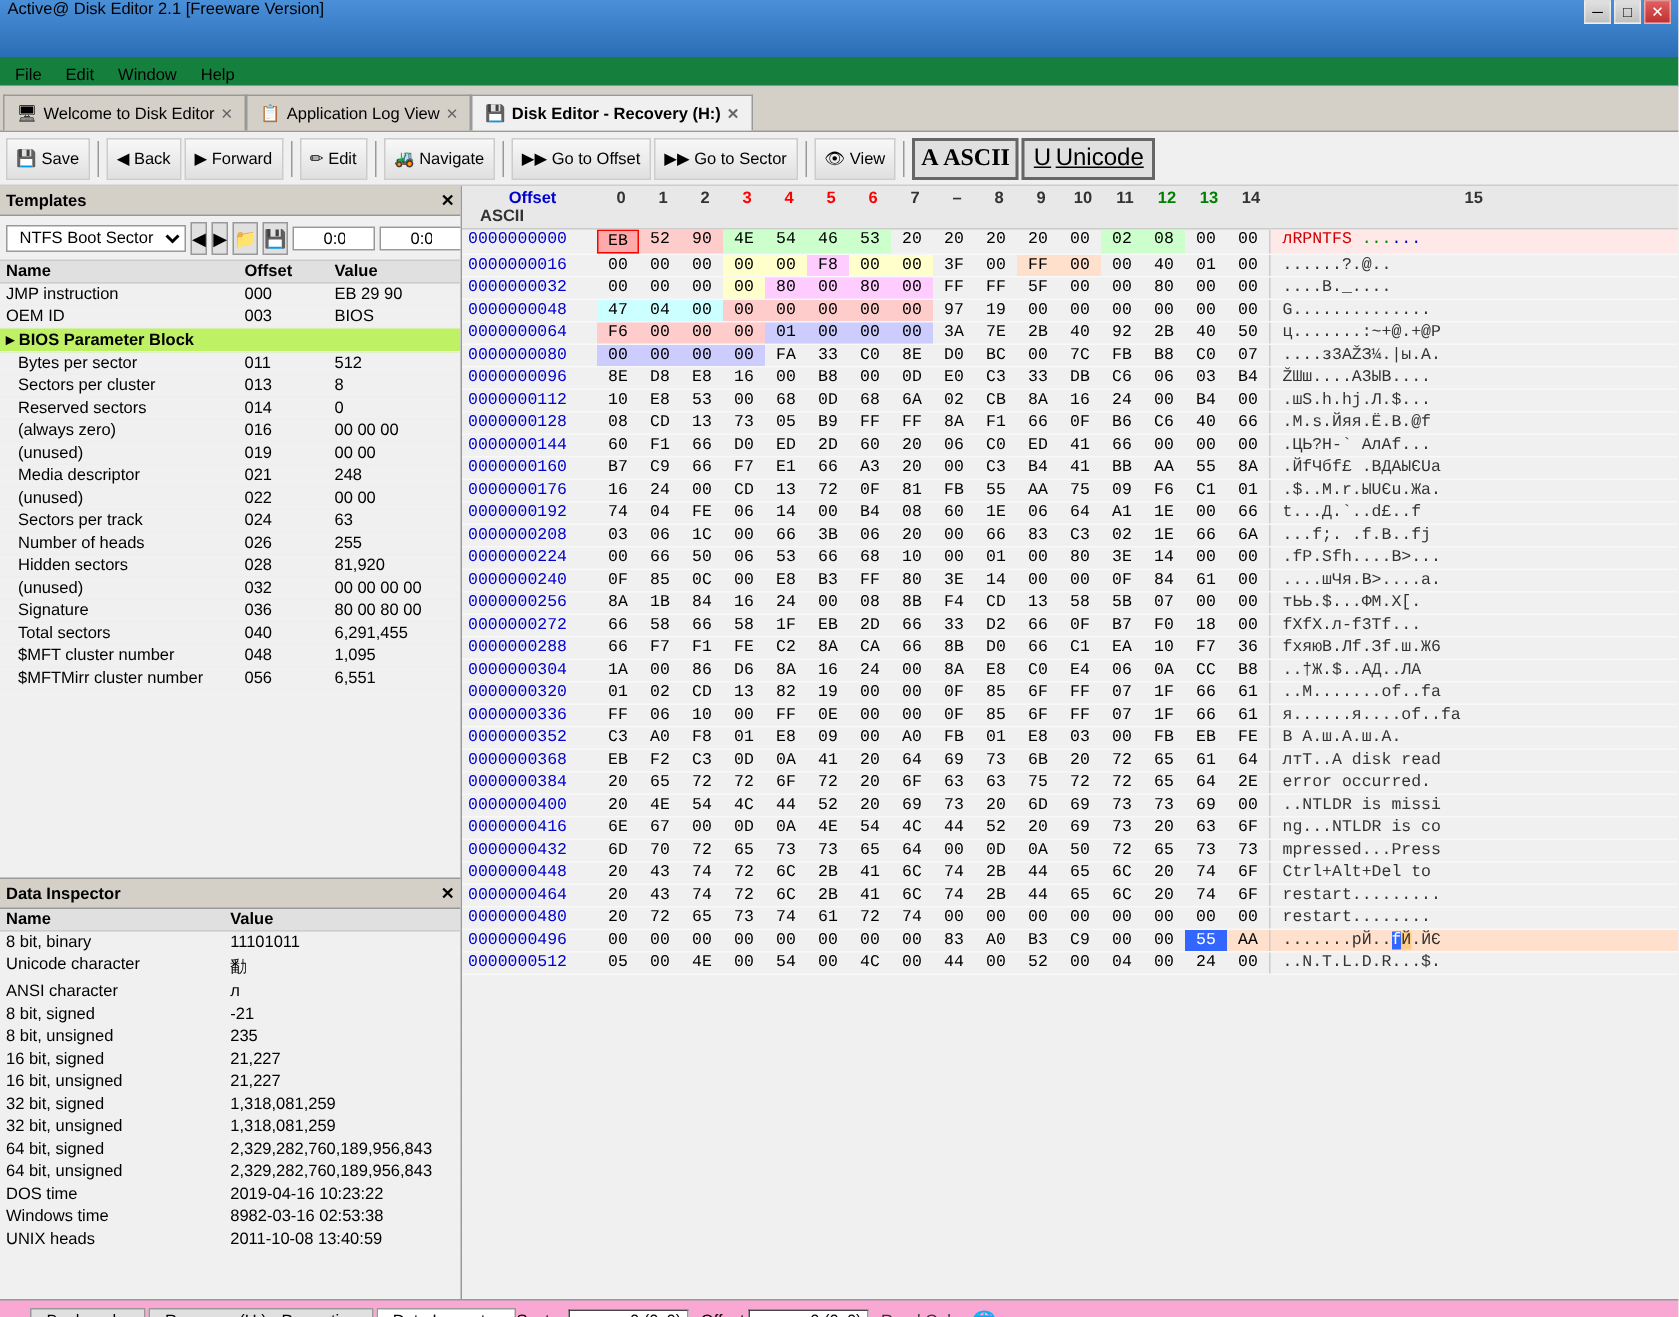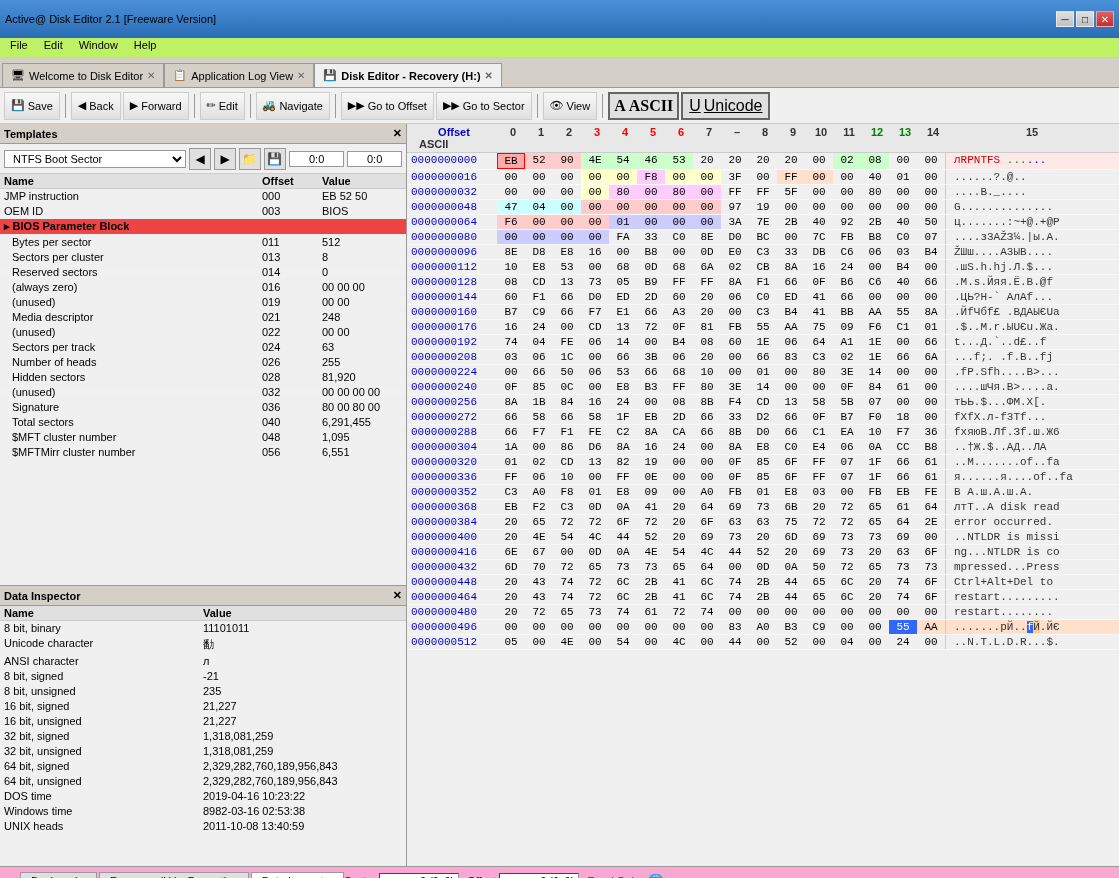--- a/index.html
+++ b/index.html
@@ -1,59 +1,59 @@
 <!DOCTYPE html>
 <html><head>
   <meta charset="utf-8">
   <style>
     * { box-sizing: border-box; margin: 0; padding: 0; }
     body { font-family: 'Segoe UI', Tahoma, sans-serif; font-size: 11px; background: #f0f0f0; overflow: hidden; width: 1119px; height: 878px; }
     
     
-    #title-bar { background: linear-gradient(to bottom, #4a90d9, #2a6db5); height: 38px; display: flex; align-items: center; justify-content: space-between; padding: 16px 5px; }
+    #title-bar { background: linear-gradient(to bottom, #4a90d9, #2a6db5); height: 38px; display: flex; justify-content: space-between; padding: 0 5px; }
     #title-bar-controls { display: flex; gap: 2px; }
     .title-btn { width: 18px; height: 16px; border: 1px solid rgba(255,255,255,0.5); background: linear-gradient(to bottom, #e0e0e0, #c0c0c0); font-size: 10px; display: flex; align-items: center; justify-content: center; cursor: pointer; }
     .title-btn.close { background: linear-gradient(to bottom, #e06060, #c03030); color: white; }
 
     
-    #menu-bar { background: #bef264; height: 20px; display: flex; align-items: flex-start; padding: 0 2px; border-bottom: 1px solid #ccc; }
+    #menu-bar { background: #15803d; height: 20px; display: flex; align-items: flex-end; padding: 0 2px; border-bottom: 1px solid #ccc; }
     .menu-item { padding: 1px 8px; font-size: 11px; cursor: pointer; }
 
     
     #tab-bar { background: #d4d0c8; display: flex; align-items: flex-end; padding: 2px 2px 0; border-bottom: 1px solid #999; height: 30px; }
     .tab { display: flex; align-items: center; padding: 2px 8px; background: #d4d0c8; border: 1px solid #999; border-bottom: none; font-size: 11px; cursor: pointer; height: 24px; gap: 4px; }
     .tab.active { background: #f0f0f0; font-weight: bold; }
     .tab-close { font-size: 10px; color: #666; }
 
     
     #toolbar { background: #f0f0f0; border-bottom: 1px solid #ccc; display: flex; align-items: center; padding: 2px 4px; gap: 2px; height: 36px; }
     .toolbar-btn { display: flex; align-items: center; gap: 3px; padding: 2px 6px; border: 1px solid #ccc; background: linear-gradient(to bottom, #f8f8f8, #e0e0e0); cursor: pointer; font-size: 11px; height: 28px; }
     .toolbar-sep { width: 1px; height: 24px; background: #999; margin: 0 3px; }
     .ascii-btn { font-family: serif; font-size: 16px; font-weight: bold; padding: 1px 4px; border: 2px solid #666; background: #e0e0e0; }
     .unicode-btn { font-size: 16px; padding: 1px 6px; border: 2px solid #666; background: #e0e0e0; text-decoration: underline; }
 
     
     #main { display: flex; height: calc(878px - 22px - 20px - 30px - 36px - 28px); }
 
     
-    #left-panel { width: 407px; display: flex; flex-direction: column; border-right: 1px solid #999; }
+    #left-panel { width: 308px; display: flex; flex-direction: column; border-right: 1px solid #999; }
     
     
     #templates-section { flex: 1; border-bottom: 1px solid #999; overflow: hidden; }
     #templates-header { background: #d4d0c8; border-bottom: 1px solid #999; display: flex; align-items: center; justify-content: space-between; padding: 2px 4px; height: 20px; }
     #templates-header span { font-size: 11px; font-weight: bold; }
     #templates-toolbar { background: #f0f0f0; border-bottom: 1px solid #ccc; display: flex; align-items: center; gap: 3px; padding: 2px 4px; height: 30px; }
     .tmpl-select { font-size: 11px; border: 1px solid #999; background: white; padding: 1px 4px; flex: 1; }
     .tmpl-btn { width: 22px; height: 22px; border: 1px solid #999; background: #e0e0e0; display: flex; align-items: center; justify-content: center; cursor: pointer; font-size: 12px; }
     .tmpl-offset { border: 1px solid #999; background: white; font-size: 11px; padding: 1px 19px; width: 55px; text-align: center; }
     
     #templates-table-header { display: grid; grid-template-columns: 1fr 60px 80px; background: #e0e0e0; border-bottom: 1px solid #ccc; padding: 1px 4px; font-weight: bold; font-size: 11px; }
     #templates-table { overflow-y: auto; font-size: 11px; }
     .tmpl-row { display: grid; grid-template-columns: 1fr 60px 80px; padding: 1px 4px; border-bottom: 1px solid #eee; }
-    .tmpl-section { font-weight: bold; background: #ef4444; padding: 1px 4px; border-bottom: 1px solid #eee; }
+    .tmpl-section { font-weight: bold; background: #bef264; padding: 1px 4px; border-bottom: 1px solid #eee; }
     .tmpl-indent { padding-left: 12px; }
 
     
     #inspector-section { height: 280px; overflow: hidden; }
     #inspector-header { background: #d4d0c8; border-bottom: 1px solid #999; display: flex; align-items: center; justify-content: space-between; padding: 2px 4px; height: 20px; }
     #inspector-header span { font-size: 11px; font-weight: bold; }
     #inspector-col-header { display: grid; grid-template-columns: 1fr 1fr; background: #e0e0e0; border-bottom: 1px solid #ccc; padding: 1px 4px; font-weight: bold; font-size: 11px; }
     #inspector-table { overflow-y: auto; font-size: 11px; height: calc(280px - 20px - 18px); }
     .insp-row { display: grid; grid-template-columns: 1fr 1fr; padding: 1px 4px; border-bottom: 1px solid #f0f0f0; }
 
@@ -199,21 +199,21 @@
       </div>
       <div id="templates-table-header">
         <span>Name</span>
         <span>Offset</span>
         <span>Value</span>
       </div>
       <div id="templates-table">
         <div class="tmpl-row">
           <span>JMP instruction</span>
           <span>000</span>
-          <span>EB 52 50</span>
+          <span>EB 29 90</span>
         </div>
         <div class="tmpl-row">
           <span>OEM ID</span>
           <span>003</span>
           <span>BIOS</span>
         </div>
         <div class="tmpl-section">▸ BIOS Parameter Block</div>
         <div class="tmpl-row tmpl-indent">
           <span>Bytes per sector</span>
           <span>011</span>

